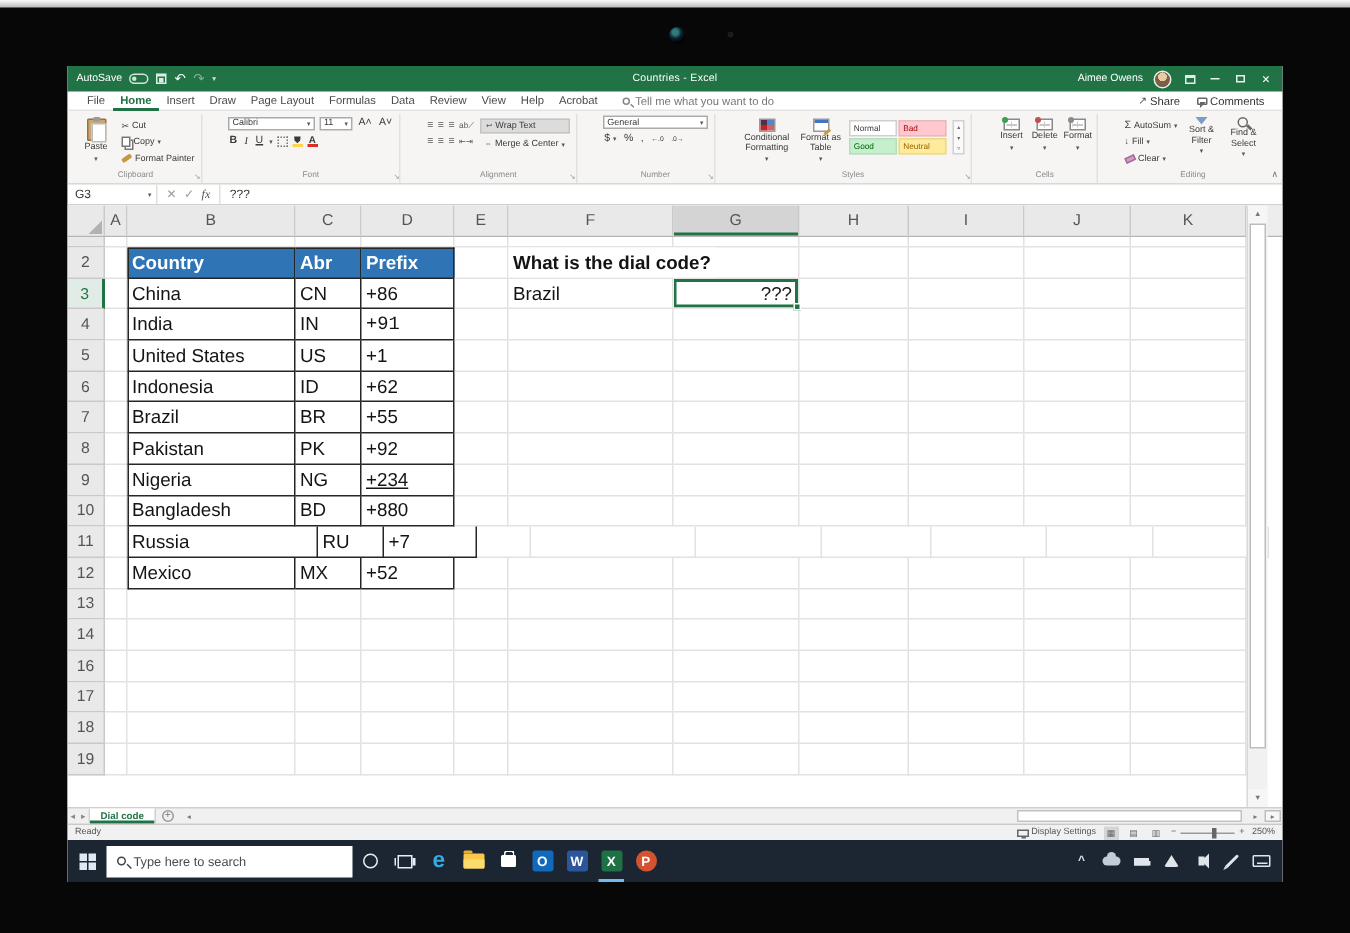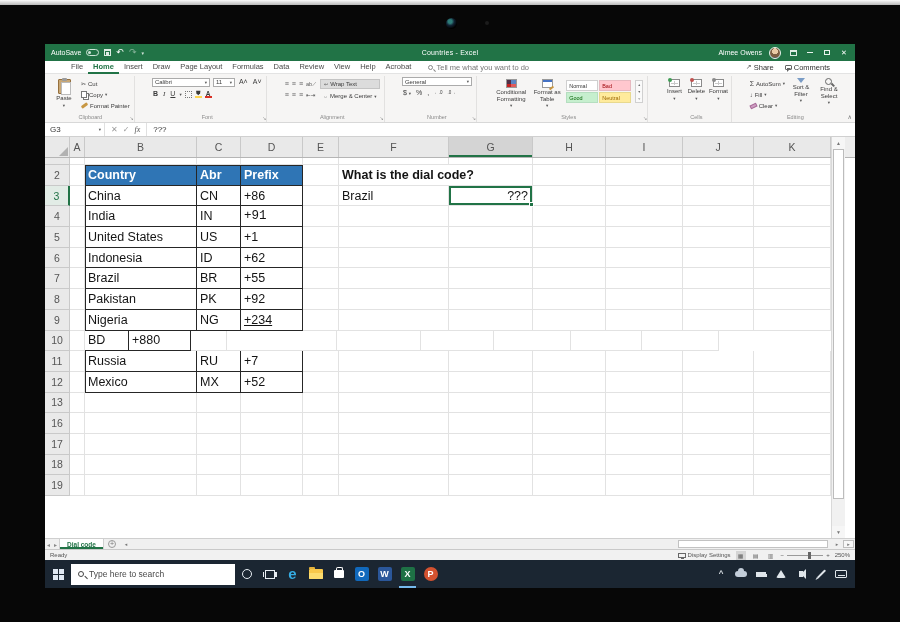--- a/index.html
+++ b/index.html
@@ -30,21 +30,21 @@
   .tb-right { margin-left:auto; display:flex; align-items:center; gap:7px; padding-right:6px; z-index:2; }
   .avatar { width:12px; height:12px; border-radius:50%; border:1px solid #e9f2ec;
     background:radial-gradient(circle at 50% 32%, #e9cba6 0 34%, #7d5f43 35% 70%, #53555a 71%); }
   .wb { display:inline-flex; align-items:center; justify-content:center; width:10px; height:10px; font-size:7px; }
   .wb-ribbon { width:7px; height:6px; border:1px solid #dfeee6; border-top-width:2px; }
   .wb-min { width:6px; height:1px; background:#eaf4ee; }
   .wb-max { width:6px; height:5px; border:1px solid #eaf4ee; }
 
   
   .menubar { height:13px; background:#fff; display:flex; align-items:center; font-size:7.5px; color:#4a4a4a;
-    border-bottom:1px solid #e3e3e3; padding:0 21px; }
+    border-bottom:1px solid #e3e3e3; padding:0 8px; }
   .mtab { padding:0 5px; line-height:12px; height:13px; }
   .mtab.active { color:var(--green); font-weight:bold; box-shadow:inset 0 -2px 0 var(--green); }
   .tellme { display:flex; align-items:center; gap:3px; color:#777; margin-left:12px; }
   .lens { width:5px; height:5px; border:1px solid #888; border-radius:50%; position:relative; }
   .lens::after { content:""; position:absolute; left:4px; top:4px; width:3px; height:1px; background:#888; transform:rotate(45deg); }
   .mb-right { margin-left:auto; display:flex; gap:11px; align-items:center; color:#333; padding-right:4px; }
   .mb-item { display:flex; gap:2px; align-items:center; }
   .ic-share { font-size:7px; color:#555; }
   .ic-comment { width:7px; height:5px; border:1px solid #666; border-radius:1px; position:relative; }
   .ic-comment::after { content:""; position:absolute; left:1px; bottom:-3px; border:2px solid transparent; border-top-color:#666; border-left-color:#666; width:0; height:0; }
@@ -638,34 +638,35 @@
           <div class="gcell" style="width: 110px;"></div>
           <div class="gcell" style="width: 84px;"></div>
           <div class="gcell" style="width: 73px;"></div>
           <div class="gcell" style="width: 77px;"></div>
           <div class="gcell" style="width: 71px;"></div>
           <div class="gcell" style="width: 77px;"></div>
         </div>
         <div class="grow">
           <div class="rowh">10</div>
           <div class="gcell" style="width: 15px;"></div>
+          <div class="gcell tcell tfirst" style="width: 112px;">Bangladesh</div>
           <div class="gcell tcell" style="width: 44px;">BD</div>
           <div class="gcell tcell" style="width: 62px;">+880</div>
           <div class="gcell" style="width: 36px;"></div>
           <div class="gcell" style="width: 110px;"></div>
           <div class="gcell" style="width: 84px;"></div>
           <div class="gcell" style="width: 73px;"></div>
           <div class="gcell" style="width: 77px;"></div>
           <div class="gcell" style="width: 71px;"></div>
           <div class="gcell" style="width: 77px;"></div>
         </div>
         <div class="grow">
           <div class="rowh">11</div>
           <div class="gcell" style="width: 15px;"></div>
-          <div class="gcell tcell tfirst" style="width: 112px;">Russia</div>
+          <div class="gcell tcell tfirst" style="width: 127px;">Russia</div>
           <div class="gcell tcell" style="width: 44px;">RU</div>
           <div class="gcell tcell" style="width: 62px;">+7</div>
           <div class="gcell" style="width: 36px;"></div>
           <div class="gcell" style="width: 110px;"></div>
           <div class="gcell" style="width: 84px;"></div>
           <div class="gcell" style="width: 73px;"></div>
           <div class="gcell" style="width: 77px;"></div>
           <div class="gcell" style="width: 71px;"></div>
           <div class="gcell" style="width: 77px;"></div>
         </div>
@@ -678,20 +679,34 @@
           <div class="gcell" style="width: 36px;"></div>
           <div class="gcell" style="width: 110px;"></div>
           <div class="gcell" style="width: 84px;"></div>
           <div class="gcell" style="width: 73px;"></div>
           <div class="gcell" style="width: 77px;"></div>
           <div class="gcell" style="width: 71px;"></div>
           <div class="gcell" style="width: 77px;"></div>
         </div>
         <div class="grow">
           <div class="rowh">13</div>
+          <div class="gcell" style="width: 15px;"></div>
+          <div class="gcell" style="width: 112px;"></div>
+          <div class="gcell" style="width: 44px;"></div>
+          <div class="gcell" style="width: 62px;"></div>
+          <div class="gcell" style="width: 36px;"></div>
+          <div class="gcell" style="width: 110px;"></div>
+          <div class="gcell" style="width: 84px;"></div>
+          <div class="gcell" style="width: 73px;"></div>
+          <div class="gcell" style="width: 77px;"></div>
+          <div class="gcell" style="width: 71px;"></div>
+          <div class="gcell" style="width: 77px;"></div>
+        </div>
+        <div class="grow">
+          <div class="rowh">14</div>
           <div class="gcell" style="width: 15px;"></div>
           <div class="gcell" style="width: 112px;"></div>
           <div class="gcell" style="width: 44px;"></div>
           <div class="gcell" style="width: 62px;"></div>
           <div class="gcell" style="width: 36px;"></div>
           <div class="gcell" style="width: 110px;"></div>
           <div class="gcell" style="width: 84px;"></div>
           <div class="gcell" style="width: 73px;"></div>
           <div class="gcell" style="width: 77px;"></div>
           <div class="gcell" style="width: 71px;"></div>

